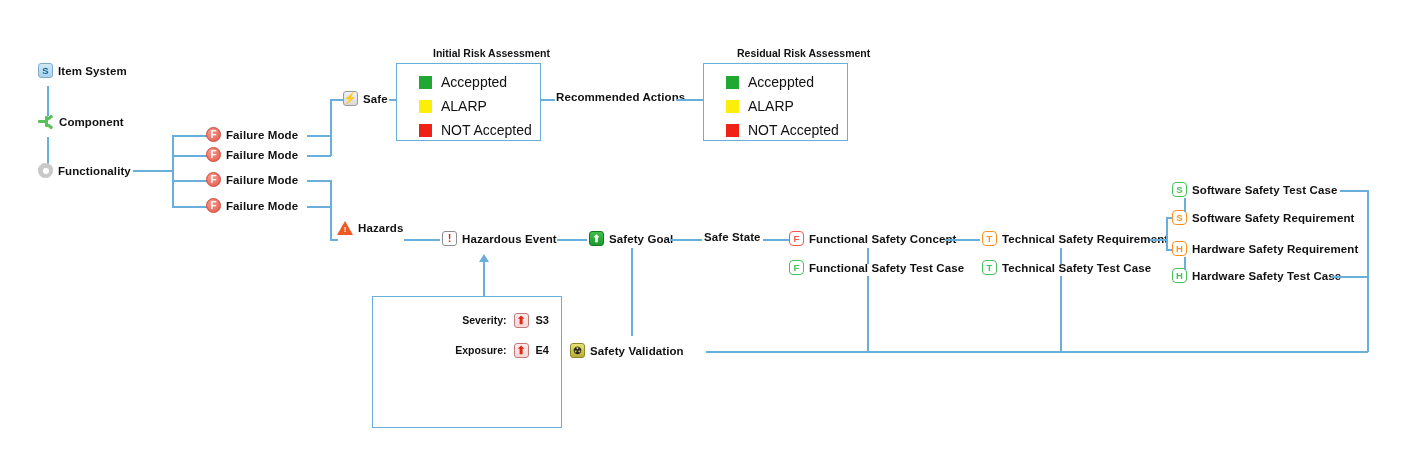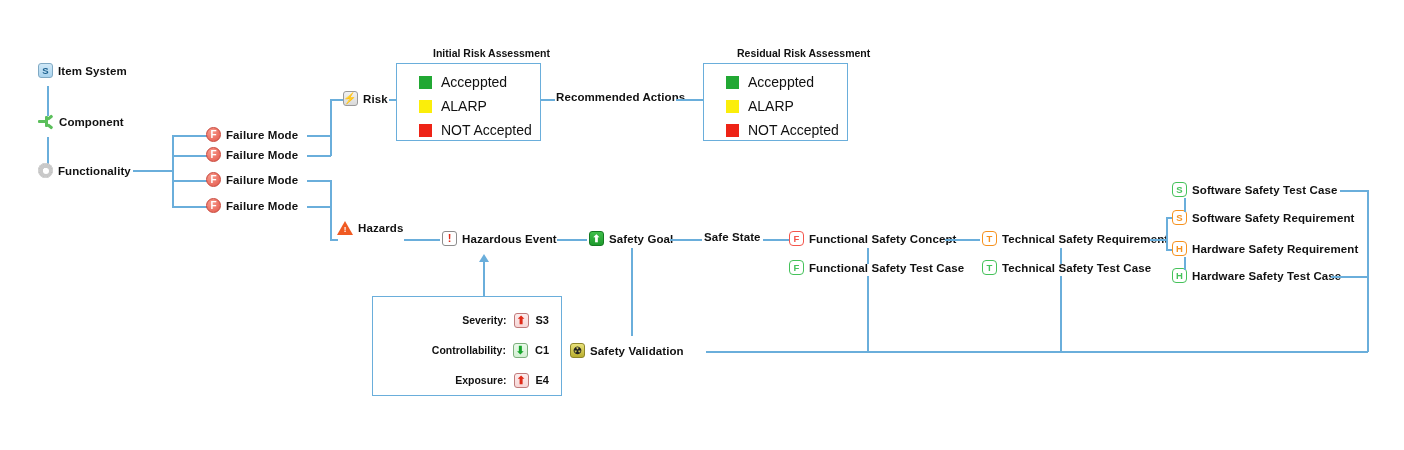--- a/index.html
+++ b/index.html
@@ -124,21 +124,21 @@
   <div class="ln lnv" style="left:330px;top:99px;height:57px;"></div>
   <div class="ln lnh" style="left:330px;top:99px;width:14px;"></div>
 
   <div class="ln lnh" style="left:307px;top:180px;width:24px;"></div>
   <div class="ln lnh" style="left:307px;top:206px;width:24px;"></div>
   <div class="ln lnv" style="left:330px;top:180px;height:60px;"></div>
   <div class="ln lnh" style="left:330px;top:239px;width:8px;"></div>
 
   <div class="node" style="left:343px;top:91px;">
     <span class="bdg bdg-risk">⚡</span>
-    <span class="lbl">Risk</span>
+    <span class="lbl">Safe</span>
   </div>
   <div class="ln lnh" style="left:389px;top:99px;width:28px;"></div>
 
   <div class="panel-title" style="left:406px;top:47px;">Initial Risk Assessment</div>
   <div class="panel" style="left:396px;top:63px;width:145px;height:78px;">
     <div style="padding:6px 0 0 22px;">
       <div class="legend-row">
         <span class="sw" style="background:#21a833;"></span>
         <span class="legend-txt">Acceppted</span>
       </div>
@@ -258,33 +258,28 @@
   <div class="ln lnh" style="left:1331px;top:276px;width:38px;"></div>
   <div class="ln lnv" style="left:1367px;top:190px;height:162px;"></div>
   <div class="ln lnh" style="left:706px;top:351px;width:662px;"></div>
 
   <div class="ln lnv" style="left:631px;top:248px;height:88px;"></div>
   <div class="node" style="left:570px;top:343px;">
     <span class="bdg bdg-val">☢</span>
     <span class="lbl">Safety  Validation</span>
   </div>
 
-  <div class="panel" style="left:372px;top:296px;width:190px;height:100px;">
+  <div class="panel" style="left:372px;top:296px;width:190px;height:132px;">
     <div style="padding:8px 12px 0 0;">
       <div class="asil-row">
         <span class="asil-key">Severity:</span>
         <span class="bdg bdg-sev-red">⬆</span>
         <span class="asil-val">S3</span>
       </div>
       <div class="asil-row">
-        <span class="asil-key">Controllability:</span>
-        <span class="bdg bdg-sev-green">⬇</span>
-        <span class="asil-val">C1</span>
-      </div>
-      <div class="asil-row">
         <span class="asil-key">Exposure:</span>
         <span class="bdg bdg-sev-red">⬆</span>
         <span class="asil-val">E4</span>
       </div>
     </div>
   </div>
 
 </div>
 
 </body></html>

